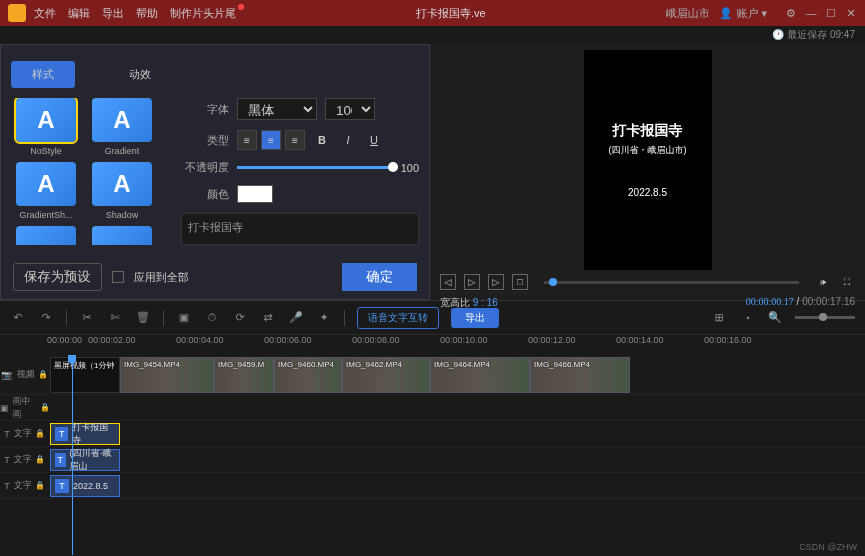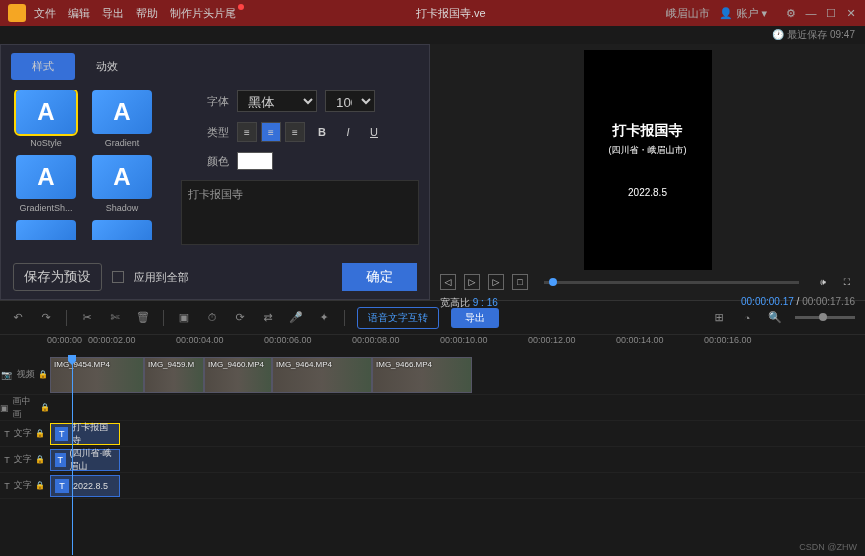--- a/index.html
+++ b/index.html
@@ -15,21 +15,21 @@
     .title-right { display: flex; align-items: center; gap: 10px; color: #aaa; }
     .win-controls { display: flex; gap: 8px; margin-left: 8px; }
     .win-btn { width: 12px; height: 12px; display: flex; align-items: center; justify-content: center; cursor: pointer; }
     
     .autosave-bar { height: 18px; text-align: right; padding: 2px 10px; color: #888; font-size: 10px; }
     .autosave-bar span::before { content: '🕐 '; }
     
     .main-area { display: flex; height: 256px; }
     
     .style-panel { width: 430px; background: #252530; border: 1px solid #3a3a45; display: flex; flex-direction: column; }
-    .tabs { display: flex; padding: 8px 10px 0; }
+    .tabs { display: flex; padding: 16px 10px 0; gap: 33px; }
     .tab { padding: 5px 20px; cursor: pointer; border: 1px solid transparent; }
     .tab.active { background: #3670d8; border-radius: 3px; }
     
     .style-body { flex: 1; display: flex; padding: 10px; gap: 10px; overflow: hidden; }
     .style-grid { width: 160px; display: flex; flex-wrap: wrap; gap: 6px; overflow-y: auto; }
     .style-item { width: 70px; text-align: center; }
     .style-thumb { width: 60px; height: 44px; background: linear-gradient(135deg, #4a9eff, #2e7de0); border-radius: 4px; display: flex; align-items: center; justify-content: center; color: #fff; font-size: 24px; font-weight: bold; margin: 0 auto 4px; }
     .style-item.selected .style-thumb { outline: 2px solid #ffd700; }
     .style-label { font-size: 9px; color: #aaa; }
     .style-thumb.partial { height: 20px; border-radius: 4px 4px 0 0; overflow: hidden; }
@@ -60,21 +60,21 @@
     .phone-frame { width: 128px; height: 220px; background: #000; display: flex; flex-direction: column; align-items: center; justify-content: center; color: #fff; }
     .phone-title { font-size: 14px; font-weight: bold; }
     .phone-sub { font-size: 9px; margin-top: 4px; }
     .phone-date { font-size: 10px; margin-top: 30px; }
     .player-controls { display: flex; align-items: center; gap: 8px; padding: 4px 0; }
     .play-btn { width: 16px; height: 16px; border: 1px solid #666; display: flex; align-items: center; justify-content: center; cursor: pointer; font-size: 9px; }
     .progress { flex: 1; height: 3px; background: #444; position: relative; margin: 0 8px; }
     .progress-dot { position: absolute; left: 2%; top: -3px; width: 8px; height: 8px; background: #4a9eff; border-radius: 50%; }
     .aspect-info { display: flex; justify-content: space-between; padding: 2px 0; font-size: 10px; }
     .aspect-label { color: #4a9eff; }
-    .time-current { color: #4a9eff; }
+    .time-current { color: #4a9eff; font-family: Liberation Serif, serif; }
     .time-total { color: #888; }
     
     .timeline-area { border-top: 1px solid #333; }
     .timeline-toolbar { height: 34px; display: flex; align-items: center; padding: 0 10px; gap: 12px; border-bottom: 1px solid #2a2a2a; }
     .tool-icon { width: 16px; height: 16px; cursor: pointer; color: #888; display: flex; align-items: center; justify-content: center; }
     .tool-sep { width: 1px; height: 16px; background: #444; }
     .btn-voice { padding: 3px 10px; border: 1px solid #3670d8; color: #4a9eff; background: transparent; cursor: pointer; border-radius: 3px; font-size: 10px; }
     .btn-export { padding: 3px 14px; background: #3670d8; color: #fff; border: none; cursor: pointer; border-radius: 3px; font-size: 10px; }
     
     .ruler { height: 20px; display: flex; padding-left: 50px; font-size: 9px; color: #888; position: relative; }
@@ -166,20 +166,30 @@
         <div class="prop-row">
           <span class="prop-label">类型</span>
           <div class="align-btns">
             <div class="align-btn">≡</div>
             <div class="align-btn active">≡</div>
             <div class="align-btn">≡</div>
           </div>
           <span class="fmt-btn" style="font-weight:bold">B</span>
           <span class="fmt-btn" style="font-style:italic">I</span>
           <span class="fmt-btn" style="text-decoration:underline">U</span>
+        </div>
+        <div class="prop-row">
+          <span class="prop-label">不透明度</span>
+          <div class="slider-wrap">
+            <div class="slider">
+              <div class="slider-fill" style="width:100%"></div>
+              <div class="slider-thumb" style="left:100%"></div>
+            </div>
+            <span>100</span>
+          </div>
         </div>
         <div class="prop-row">
           <span class="prop-label">颜色</span>
           <div class="color-swatch"></div>
         </div>
         <div class="text-preview">打卡报国寺</div>
       </div>
     </div>
     <div class="style-footer">
       <button class="btn-preset">保存为预设</button>
@@ -257,31 +267,38 @@
   <div class="tracks">
     <div class="playhead"></div>
 
     <div class="track">
       <div class="track-head">
           <span>📷</span>
           <span>视频</span>
           <span class="lock">🔒</span>
         </div>
       <div class="track-body" id="video-clips">
+          <div class="clip clip-black" style="width: 70px;">
+            <div class="clip-label">黑屏视频（1分钟</div>
+          </div>
           <div class="clip" style="width: 94px;">
             <div class="clip-thumb"></div>
             <div class="clip-label">IMG_9454.MP4</div>
           </div>
           <div class="clip" style="width: 60px;">
             <div class="clip-thumb"></div>
             <div class="clip-label">IMG_9459.M</div>
           </div>
           <div class="clip" style="width: 68px;">
             <div class="clip-thumb"></div>
             <div class="clip-label">IMG_9460.MP4</div>
+          </div>
+          <div class="clip" style="width: 88px;">
+            <div class="clip-thumb"></div>
+            <div class="clip-label">IMG_9462.MP4</div>
           </div>
           <div class="clip" style="width: 100px;">
             <div class="clip-thumb"></div>
             <div class="clip-label">IMG_9464.MP4</div>
           </div>
           <div class="clip" style="width: 100px;">
             <div class="clip-thumb"></div>
             <div class="clip-label">IMG_9466.MP4</div>
           </div>
         </div>

